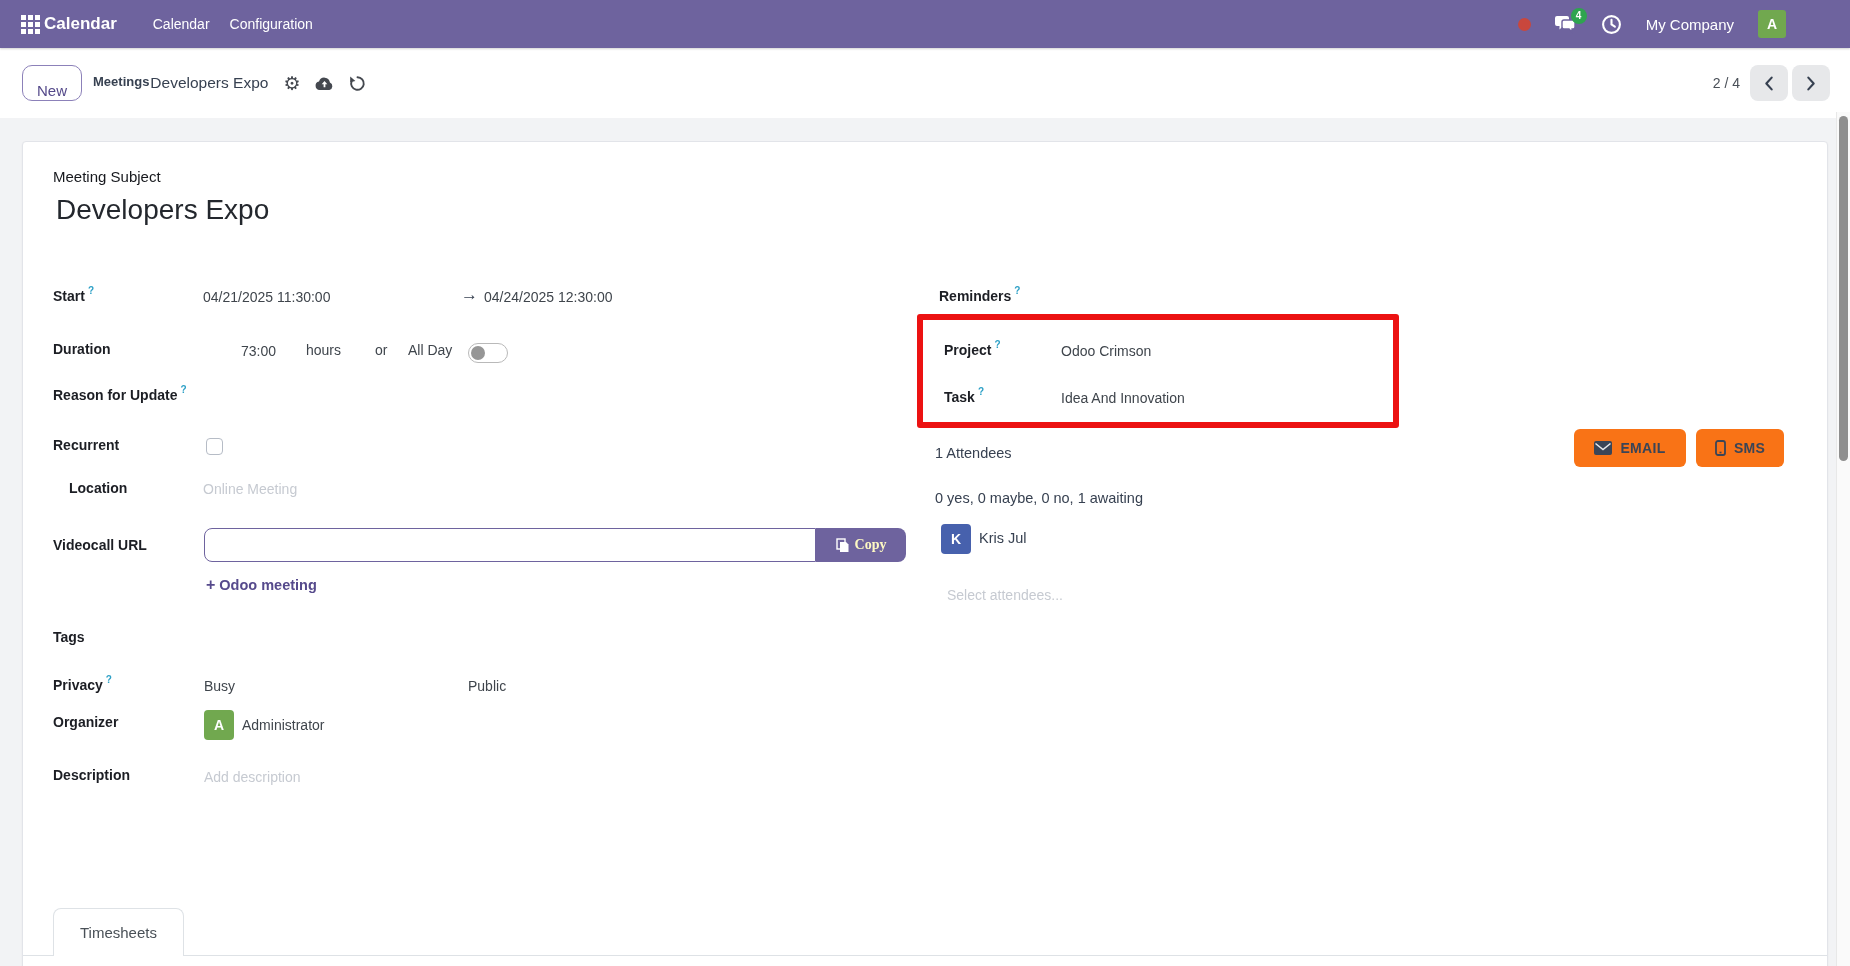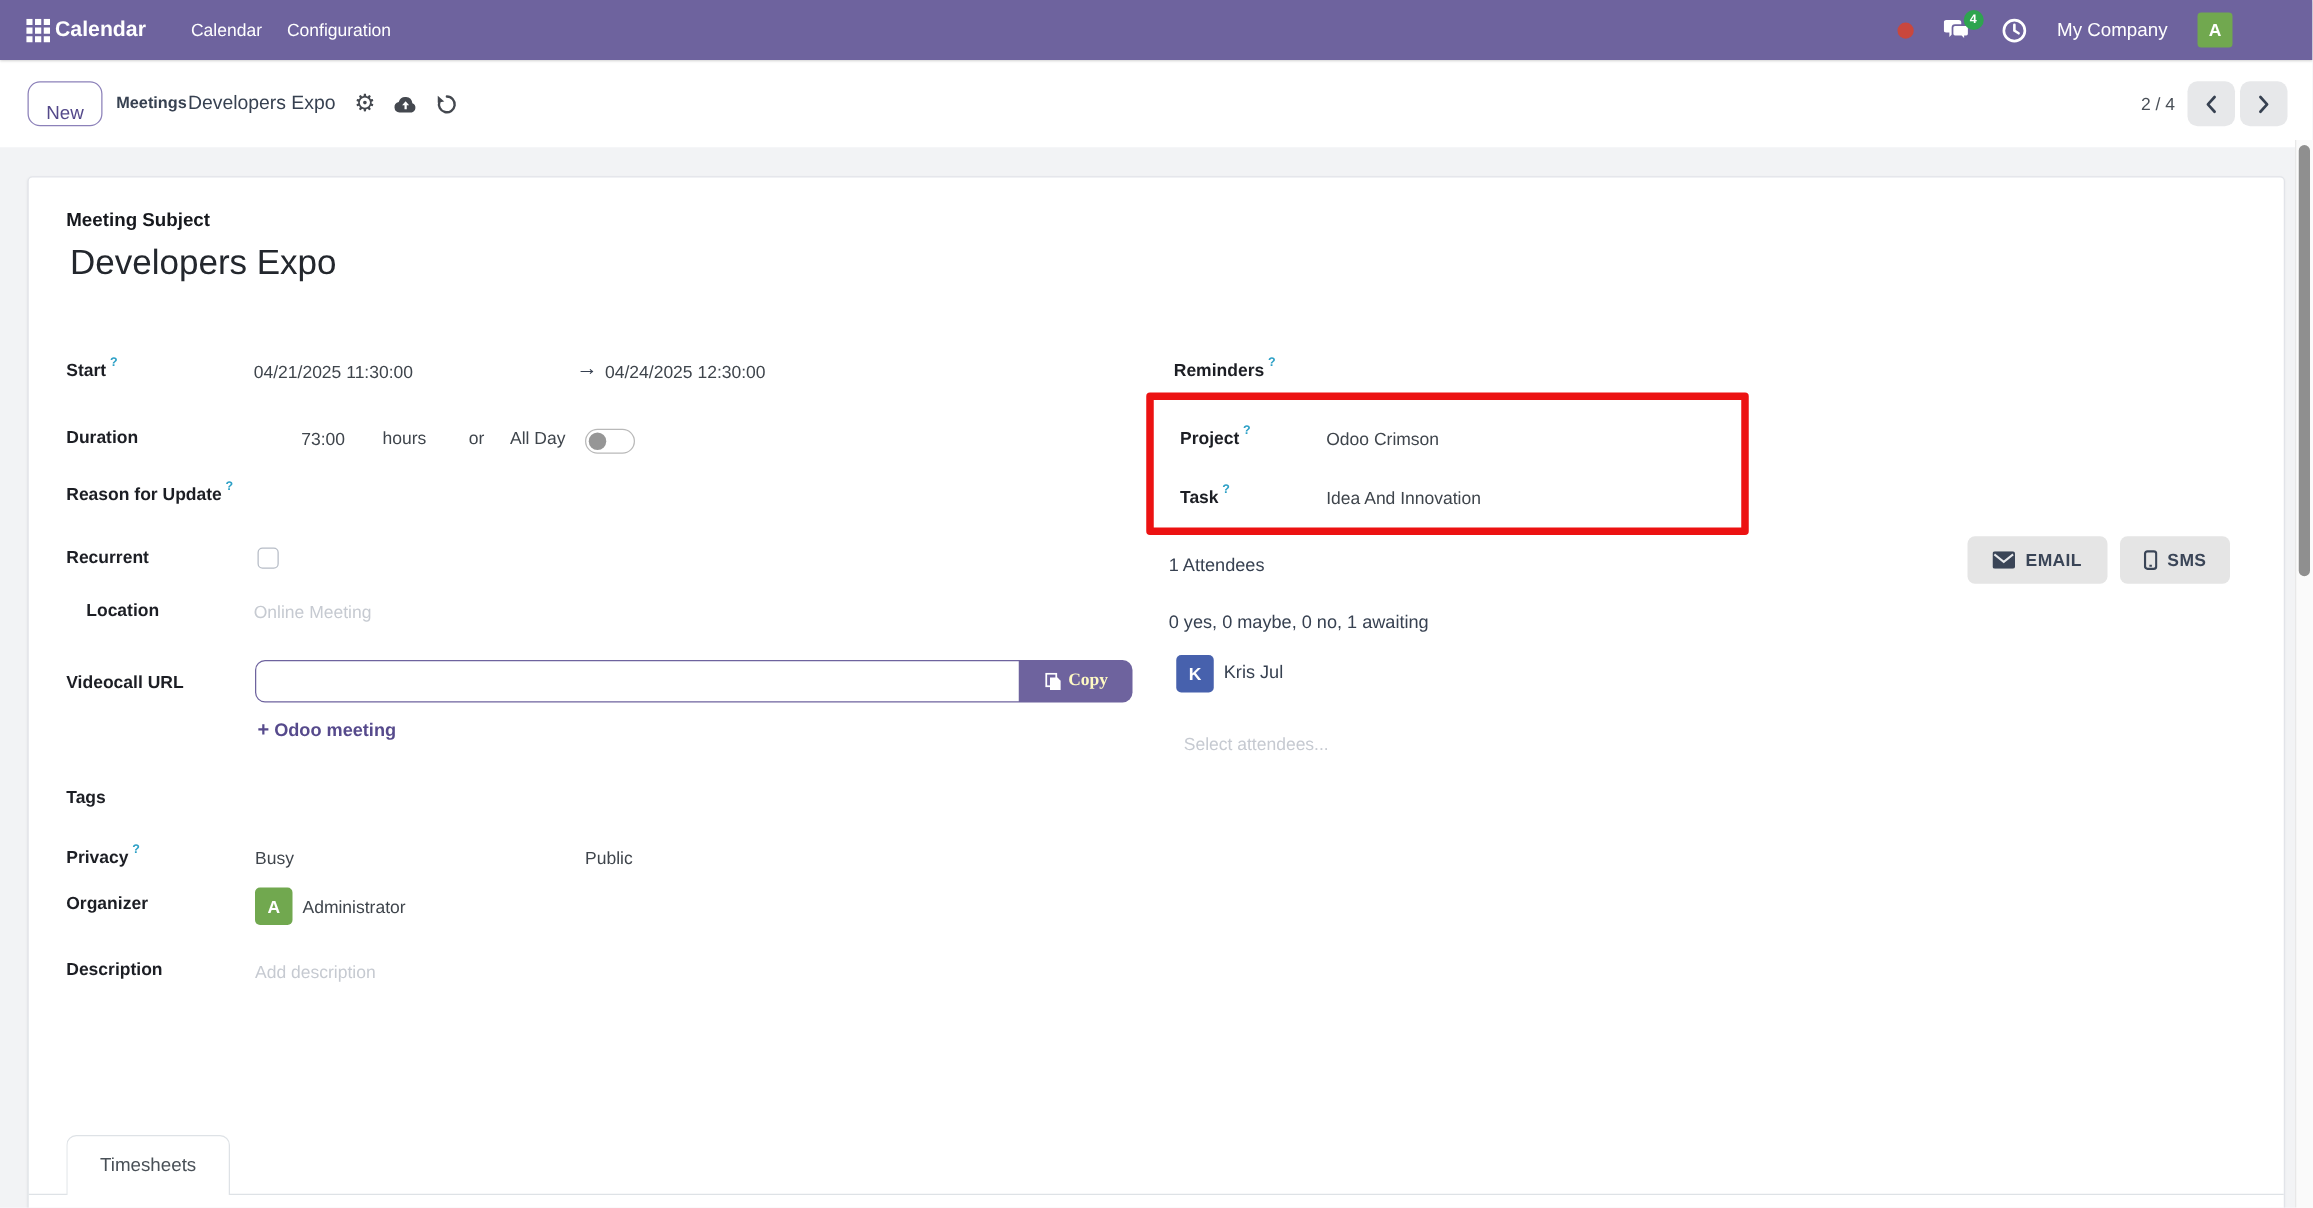--- a/index.html
+++ b/index.html
@@ -46,21 +46,21 @@
   .content { height:848px; background:#f2f3f5; padding-top:23px; position:relative; }
   .sheet { width:1806px; margin:0 auto; height:1010px; background:#fff;
     border:1px solid #e2e4e9; border-radius:4px; box-shadow:0 1px 2px rgba(0,0,0,.06);
     position:relative; }
   .abs { position:absolute; }
   .lbl { font-size:14px; font-weight:600; color:#1c1e24; white-space:nowrap; }
   .val { font-size:14px; color:#3f454c; white-space:nowrap; cursor:text; }
   .ph  { font-size:14px; color:#c6cad1; white-space:nowrap; cursor:text; }
   .help { color:#2da0c6; font-size:10px; font-weight:700; vertical-align:top;
     position:relative; top:-3px; margin-left:3px; }
-  .subject-label { font-size:15px; font-weight:700; color:#16181d; }
+  .subject-label { font-size:15px; font-weight:400; color:#16181d; }
   .subject-h1 { font-size:28px; font-weight:500; color:#23272d; cursor:text; }
 
   .arrow-glyph { font-size:17px; color:#374151; }
   .toggle { width:40px; height:20px; border:1px solid #b9b9b9; border-radius:10px;
     background:#fff; position:relative; cursor:pointer; }
   .toggle .knob { position:absolute; left:2px; top:2px; width:14px; height:14px;
     border-radius:50%; background:#969696; }
   .checkbox { width:17px; height:17px; border:1.5px solid #b6bcc6; border-radius:4px;
     background:#fff; cursor:pointer; }
 
@@ -74,21 +74,21 @@
     display:flex; align-items:center; gap:4px; }
   .plus-glyph { font-weight:700; font-size:16px; }
 
   .avatar-sq { width:30px; height:30px; border-radius:4px; color:#fff; font-size:14px;
     font-weight:600; display:flex; align-items:center; justify-content:center; cursor:pointer; }
   .av-green { background:#71a84f; }
   .av-blue  { background:#4761ad; }
 
   .red-box { border:6px solid #ec1212; border-radius:3px; pointer-events:none; z-index:5; }
 
-  .msg-btn { height:38px; border:none; border-radius:6px; background:#e5e5e5; color:#3a4557;
+  .msg-btn { height:38px; border:none; border-radius:6px; background:#f97316; color:#3a4557;
     font-size:14px; font-weight:600; letter-spacing:.3px; cursor:pointer;
     display:flex; align-items:center; justify-content:center; gap:8px; font-family:inherit; }
 
   .att-count { font-size:14.5px; color:#374151; }
   .att-status { font-size:14.5px; color:#374151; }
   .att-name { font-size:14.5px; color:#374151; cursor:pointer; }
 
   .tab-line { left:0; right:0; top:813px; border-top:1px solid #dee2e6; z-index:1; }
   .tab { left:30px; top:766px; width:131px; height:48px; background:#fff;
     border:1px solid #dee2e6; border-bottom:none; border-radius:8px 8px 0 0; z-index:2;

